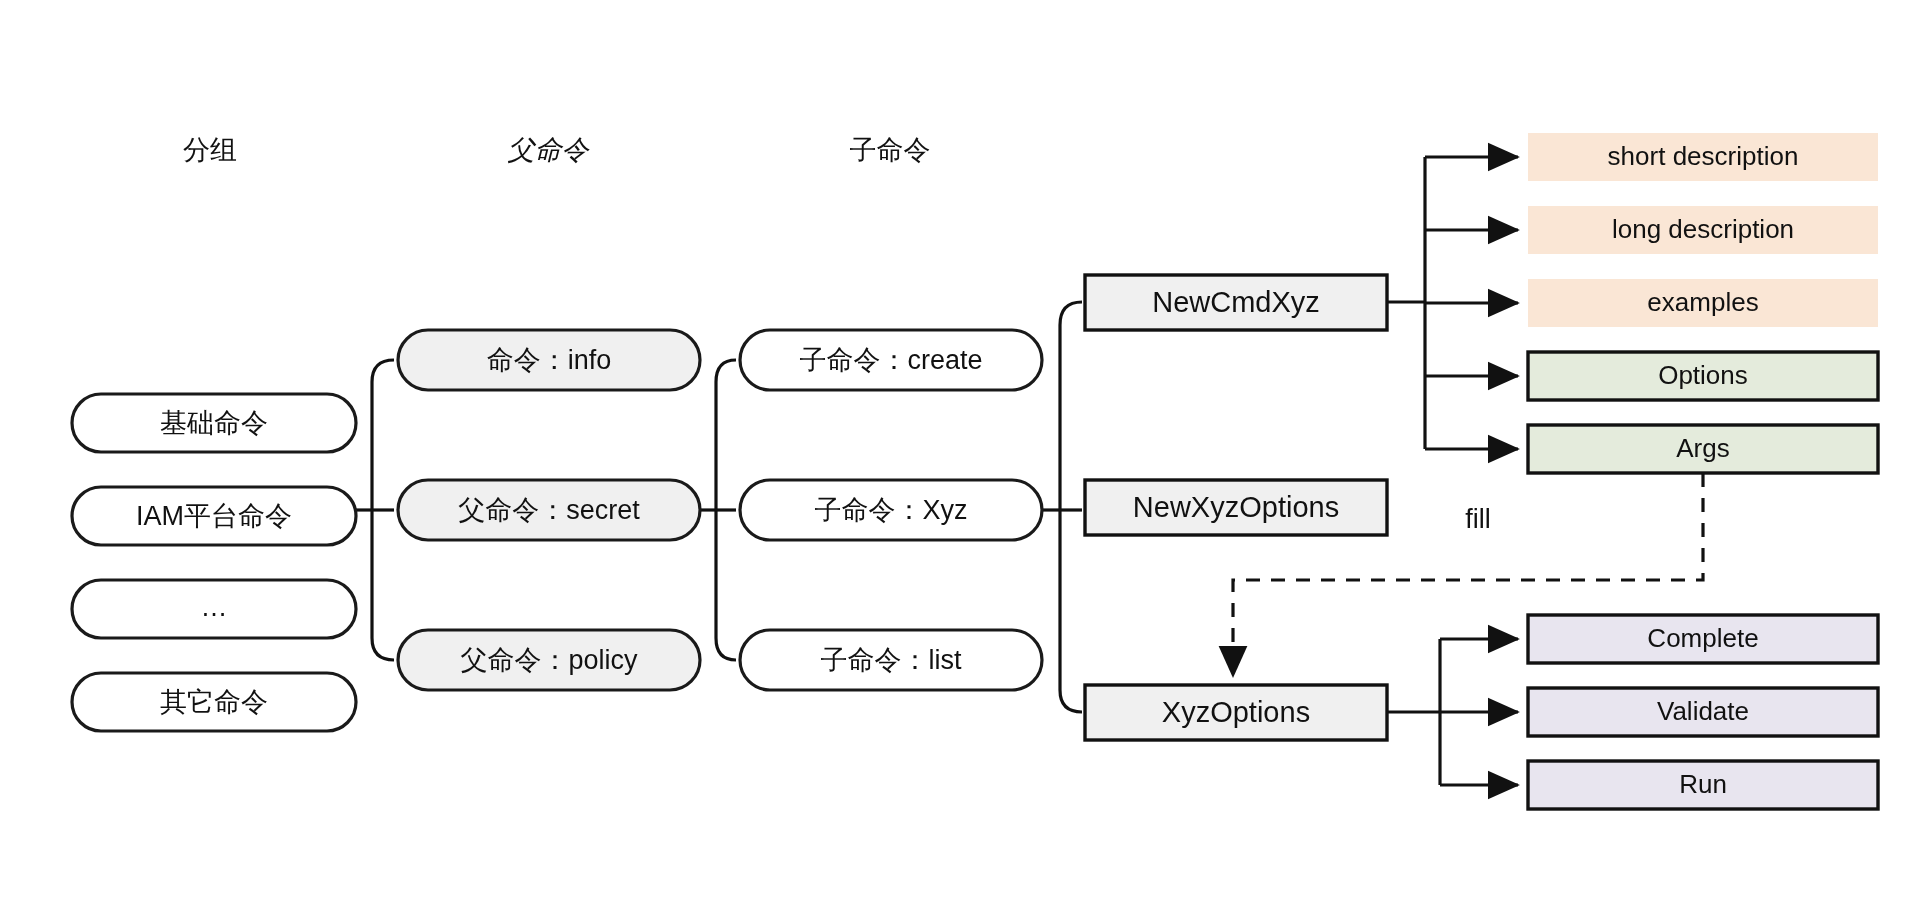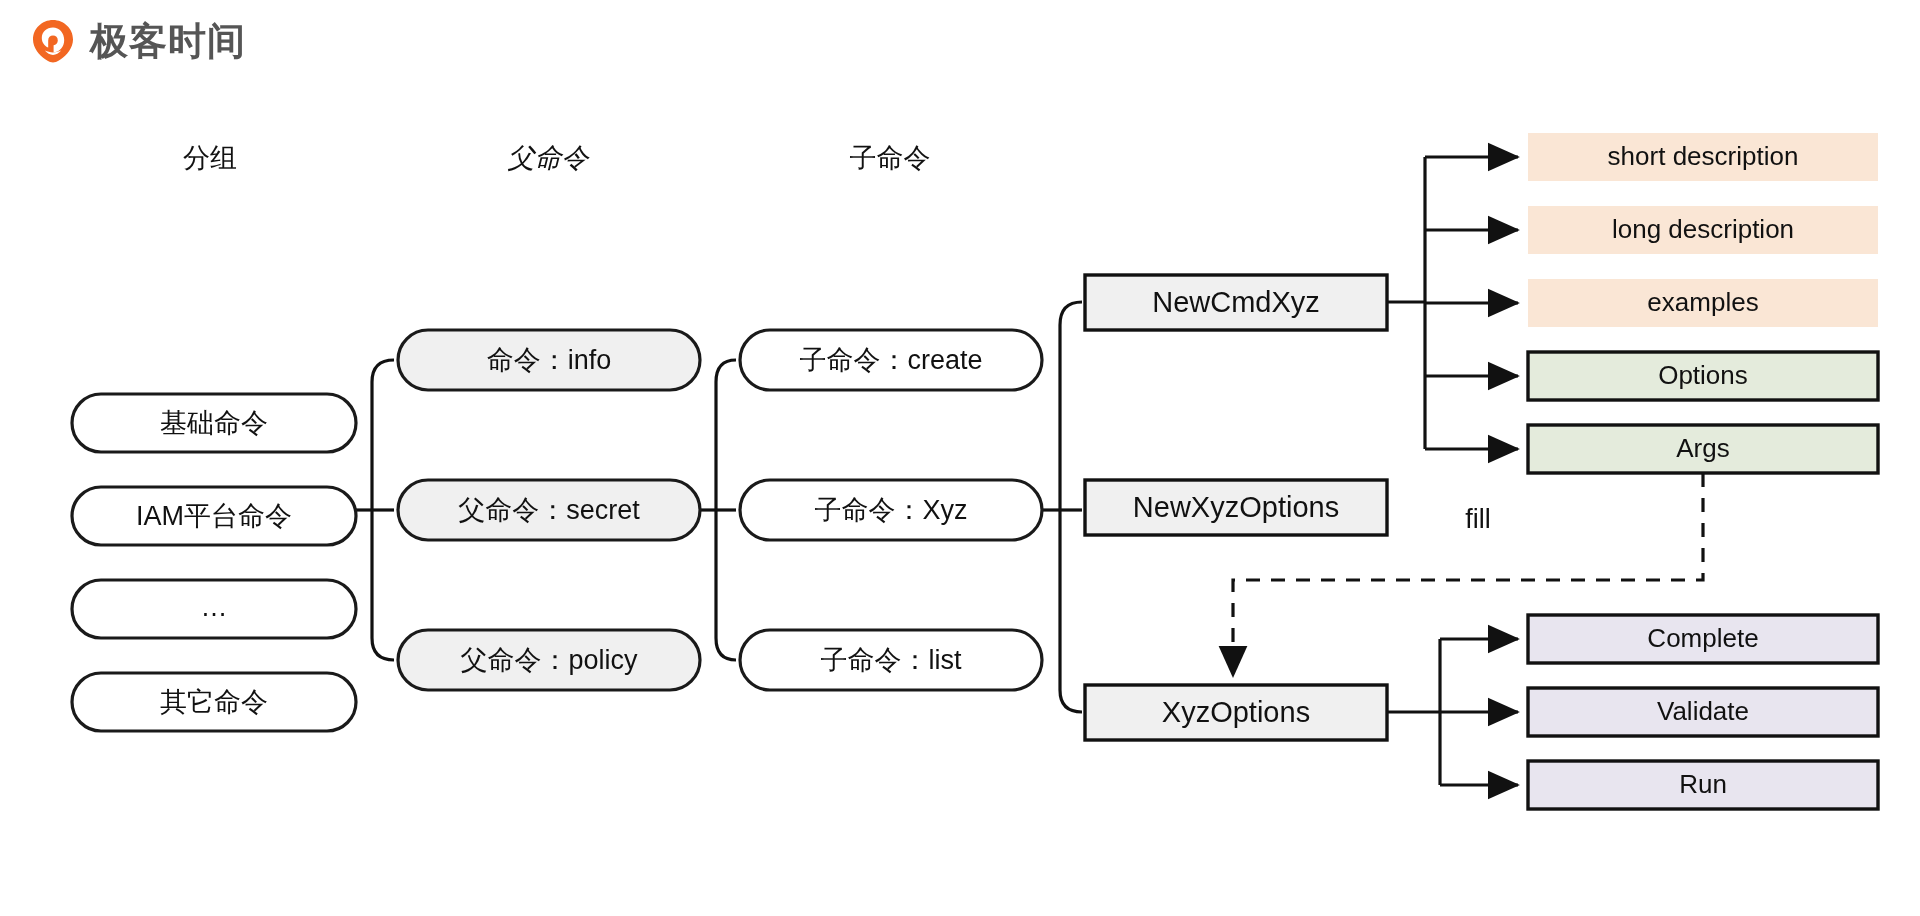--- a/index.html
+++ b/index.html
@@ -45,21 +45,20 @@
   }
 
   
   .col-head {
     position: absolute;
     font-size: 27px;
     color: #111111;
     white-space: nowrap;
     transform: translateX(-50%);
     font-weight: 400;
-    margin-top: 8px;
   }
 
   
   #diagram {
     position: absolute;
     left: 0;
     top: 0;
     width: 1920px;
     height: 916px;
   }
@@ -123,30 +122,20 @@
     font-size: 27px;
     fill: #111111;
     text-anchor: middle;
   }
 </style>
 </head>
 <body>
 
 <div id="stage">
 
-  <div id="brand">
-    <span class="logo-mark">
-      <svg viewBox="0 0 46 46" width="46" height="46" aria-hidden="true">
-        <path d="M23 2 C12 2 3 10.6 3 21.4 C3 29.6 9 37 15.6 41.6 C19 44 21.6 44.6 23 44.6 C24.4 44.6 27 44 30.4 41.6 C37 37 43 29.6 43 21.4 C43 10.6 34 2 23 2 Z" fill="#F26722"></path>
-        <path d="M23 9.5 C16.6 9.5 11.8 14 11.8 20 C11.8 24.4 14.4 28 18.2 29.6 L18.2 22.4 C18.2 19.6 20.2 17.6 23 17.6 C25.8 17.6 27.8 19.6 27.8 22.4 C27.8 25 26 27 23.6 27.3 L23.6 34.6 C29.8 33.8 34.2 28.6 34.2 22 C34.2 14.8 29.2 9.5 23 9.5 Z" fill="#ffffff"></path>
-        <path d="M14.8 32.6 C17.2 35.4 20 37 23 37 C26 37 28.8 35.4 31.2 32.6 C28.6 33.8 25.8 34.4 23 34.4 C20.2 34.4 17.4 33.8 14.8 32.6 Z" fill="#ffffff"></path>
-      </svg>
-    </span>
-    <span class="brand-text">极客时间</span>
-  </div>
 
   <div class="col-head" style="left:210px; top:132px;">分组</div>
   <div class="col-head" style="left:548px; top:132px;font-style:italic;">父命令</div>
   <div class="col-head" style="left:890px; top:132px;">子命令</div>
 
   <svg id="diagram" viewBox="0 0 1920 916">
     <defs>
       <marker id="arrowSolid" markerWidth="11" markerHeight="11" refX="9.4" refY="5.5" orient="auto" markerUnits="strokeWidth">
         <path d="M0,1 L10,5.5 L0,10 z" fill="#111111"></path>
       </marker>

